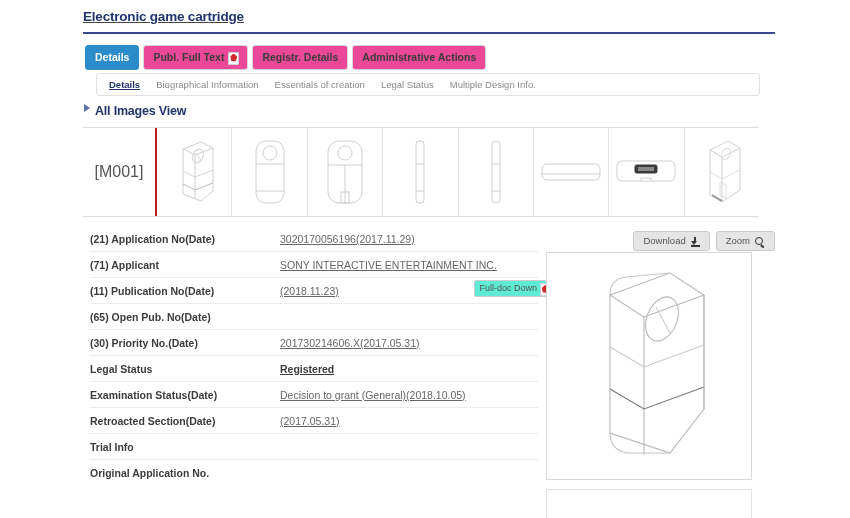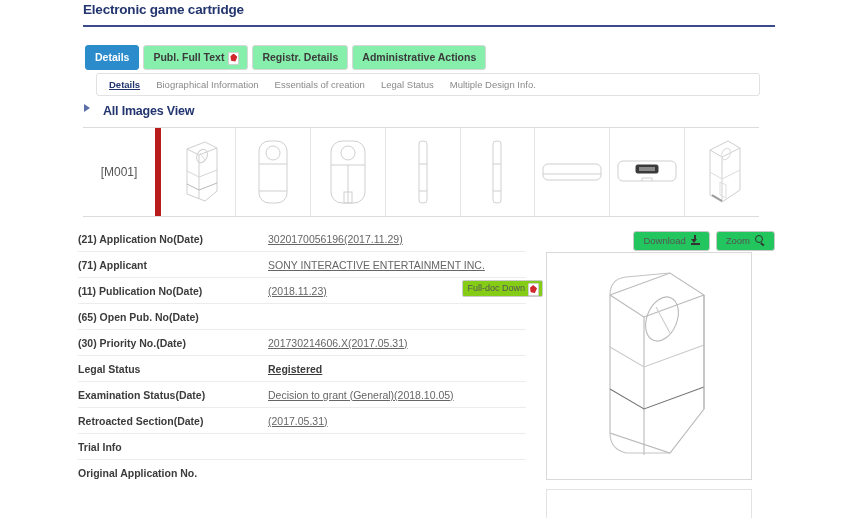--- a/index.html
+++ b/index.html
@@ -4,33 +4,33 @@
 <style>
   html,body{margin:0;padding:0;}
   body{
     width:850px;height:518px;overflow:hidden;background:#ffffff;
     font-family:"Liberation Sans","DejaVu Sans",sans-serif;
     color:#444;
   }
   .page{position:relative;width:850px;height:518px;}
 
   
-  .title-wrap{position:absolute;left:83px;top:2px;width:692px;}
+  .title-wrap{position:absolute;left:83px;top:9px;width:692px;text-decoration:underline;}
   .page-title{
     font-size:13.5px;font-weight:bold;color:#22356e;letter-spacing:-0.2px;
     line-height:16px;
   }
   .title-rule{
     margin-top:7px;border-top:2px solid #3a4a8c;width:692px;height:0;
   }
 
   
   .tabs{position:absolute;left:85px;top:45px;display:flex;align-items:flex-end;}
   .tab{
-    border:1px solid #d7d7d7;border-radius:3px;background:#86efac;
+    border:1px solid #d7d7d7;border-radius:3px;background:#ec4899;
     font-size:10.5px;font-weight:bold;color:#3b3b3b;
     padding:5px 9px 6px 9px;margin-right:4px;line-height:12px;
     display:flex;align-items:center;gap:4px;white-space:nowrap;
     cursor:pointer;
   }
   .tab.active{
     background:#2b8bcb;border-color:#2b8bcb;color:#ffffff;
   }
   .pdf-ico{
     display:inline-block;width:10px;height:11px;position:relative;
@@ -54,74 +54,74 @@
   .subtab{
     font-size:9.5px;color:#8a8a8a;margin-right:16px;white-space:nowrap;
     cursor:pointer;
   }
   .subtab.active{
     color:#22356e;font-weight:bold;text-decoration:underline;
   }
 
   
   .sec-head{
-    position:absolute;left:84px;top:104px;display:flex;gap:13px;
+    position:absolute;left:84px;top:104px;display:flex;gap:5px;
   }
   .tri{
     width:0;height:0;border-left:6px solid #5a6fa8;
     border-top:4.5px solid transparent;border-bottom:4.5px solid transparent;
   }
   .sec-title{font-size:12.5px;font-weight:bold;color:#22356e;letter-spacing:-0.2px;}
 
   
   .thumbstrip{
     position:absolute;left:83px;top:127px;width:676px;height:90px;
     border-top:1px solid #dcdcdc;border-bottom:1px solid #dcdcdc;
     display:flex;box-sizing:border-box;background:#fff;
   }
   .thumb-label{
     width:72px;flex:0 0 72px;display:flex;align-items:center;justify-content:center;
-    font-size:12px;color:#555;border-right:6px solid #b91c1c;
+    font-size:16px;color:#555;border-right:2px solid #b91c1c;
   }
   .thumb{
     flex:1 1 0;border-right:1px solid #e4e4e4;
     display:flex;align-items:center;justify-content:center;cursor:pointer;
   }
   .thumb:last-child{border-right:none;}
   .thumb svg{display:block;}
 
   
   .details{
-    position:absolute;left:78px;top:226px;width:448px;
+    position:absolute;left:90px;top:226px;width:448px;
   }
   .drow{
     display:flex;align-items:center;height:25px;
     border-bottom:1px solid #ececec;position:relative;
   }
   .drow:last-child{border-bottom:none;}
   .dlabel{
     width:190px;flex:0 0 190px;font-size:10.5px;font-weight:bold;color:#3b3b3b;
   }
   .dvalue{font-size:10.5px;color:#666;text-decoration:underline;}
   .dvalue.bold{font-weight:bold;color:#3b3b3b;}
   .fulldoc{
     position:absolute;right:-17px;top:2px;
-    border:1px solid #cccccc;border-radius:2px;background:#84cc16;
+    border:1px solid #cccccc;border-radius:2px;background:#5eead4;
     font-size:9px;color:#555;padding:2px 4px;line-height:11px;
     display:flex;align-items:center;gap:3px;white-space:nowrap;cursor:pointer;
   }
 
   
   .imgtools{
     position:absolute;right:75px;top:231px;display:flex;gap:6px;
   }
   .tool-btn{
-    border:1px solid #c9c9c9;border-radius:3px;background:#22c55e;
+    border:1px solid #c9c9c9;border-radius:3px;background:#e5e5e5;
     font-size:9.5px;color:#555;padding:3px 9px;line-height:12px;
-    display:flex;align-items:flex-start;gap:5px;white-space:nowrap;cursor:pointer;
+    display:flex;align-items:flex-end;gap:5px;white-space:nowrap;cursor:pointer;
   }
   .dl-ico{display:inline-block;width:9px;height:10px;position:relative;}
   .dl-ico:before{
     content:"";position:absolute;left:3px;top:0;width:2px;height:5px;background:#333;
   }
   .dl-ico:after{
     content:"";position:absolute;left:0.5px;top:3.5px;width:0;height:0;
     border-left:3.5px solid transparent;border-right:3.5px solid transparent;
     border-top:4px solid #333;
   }

